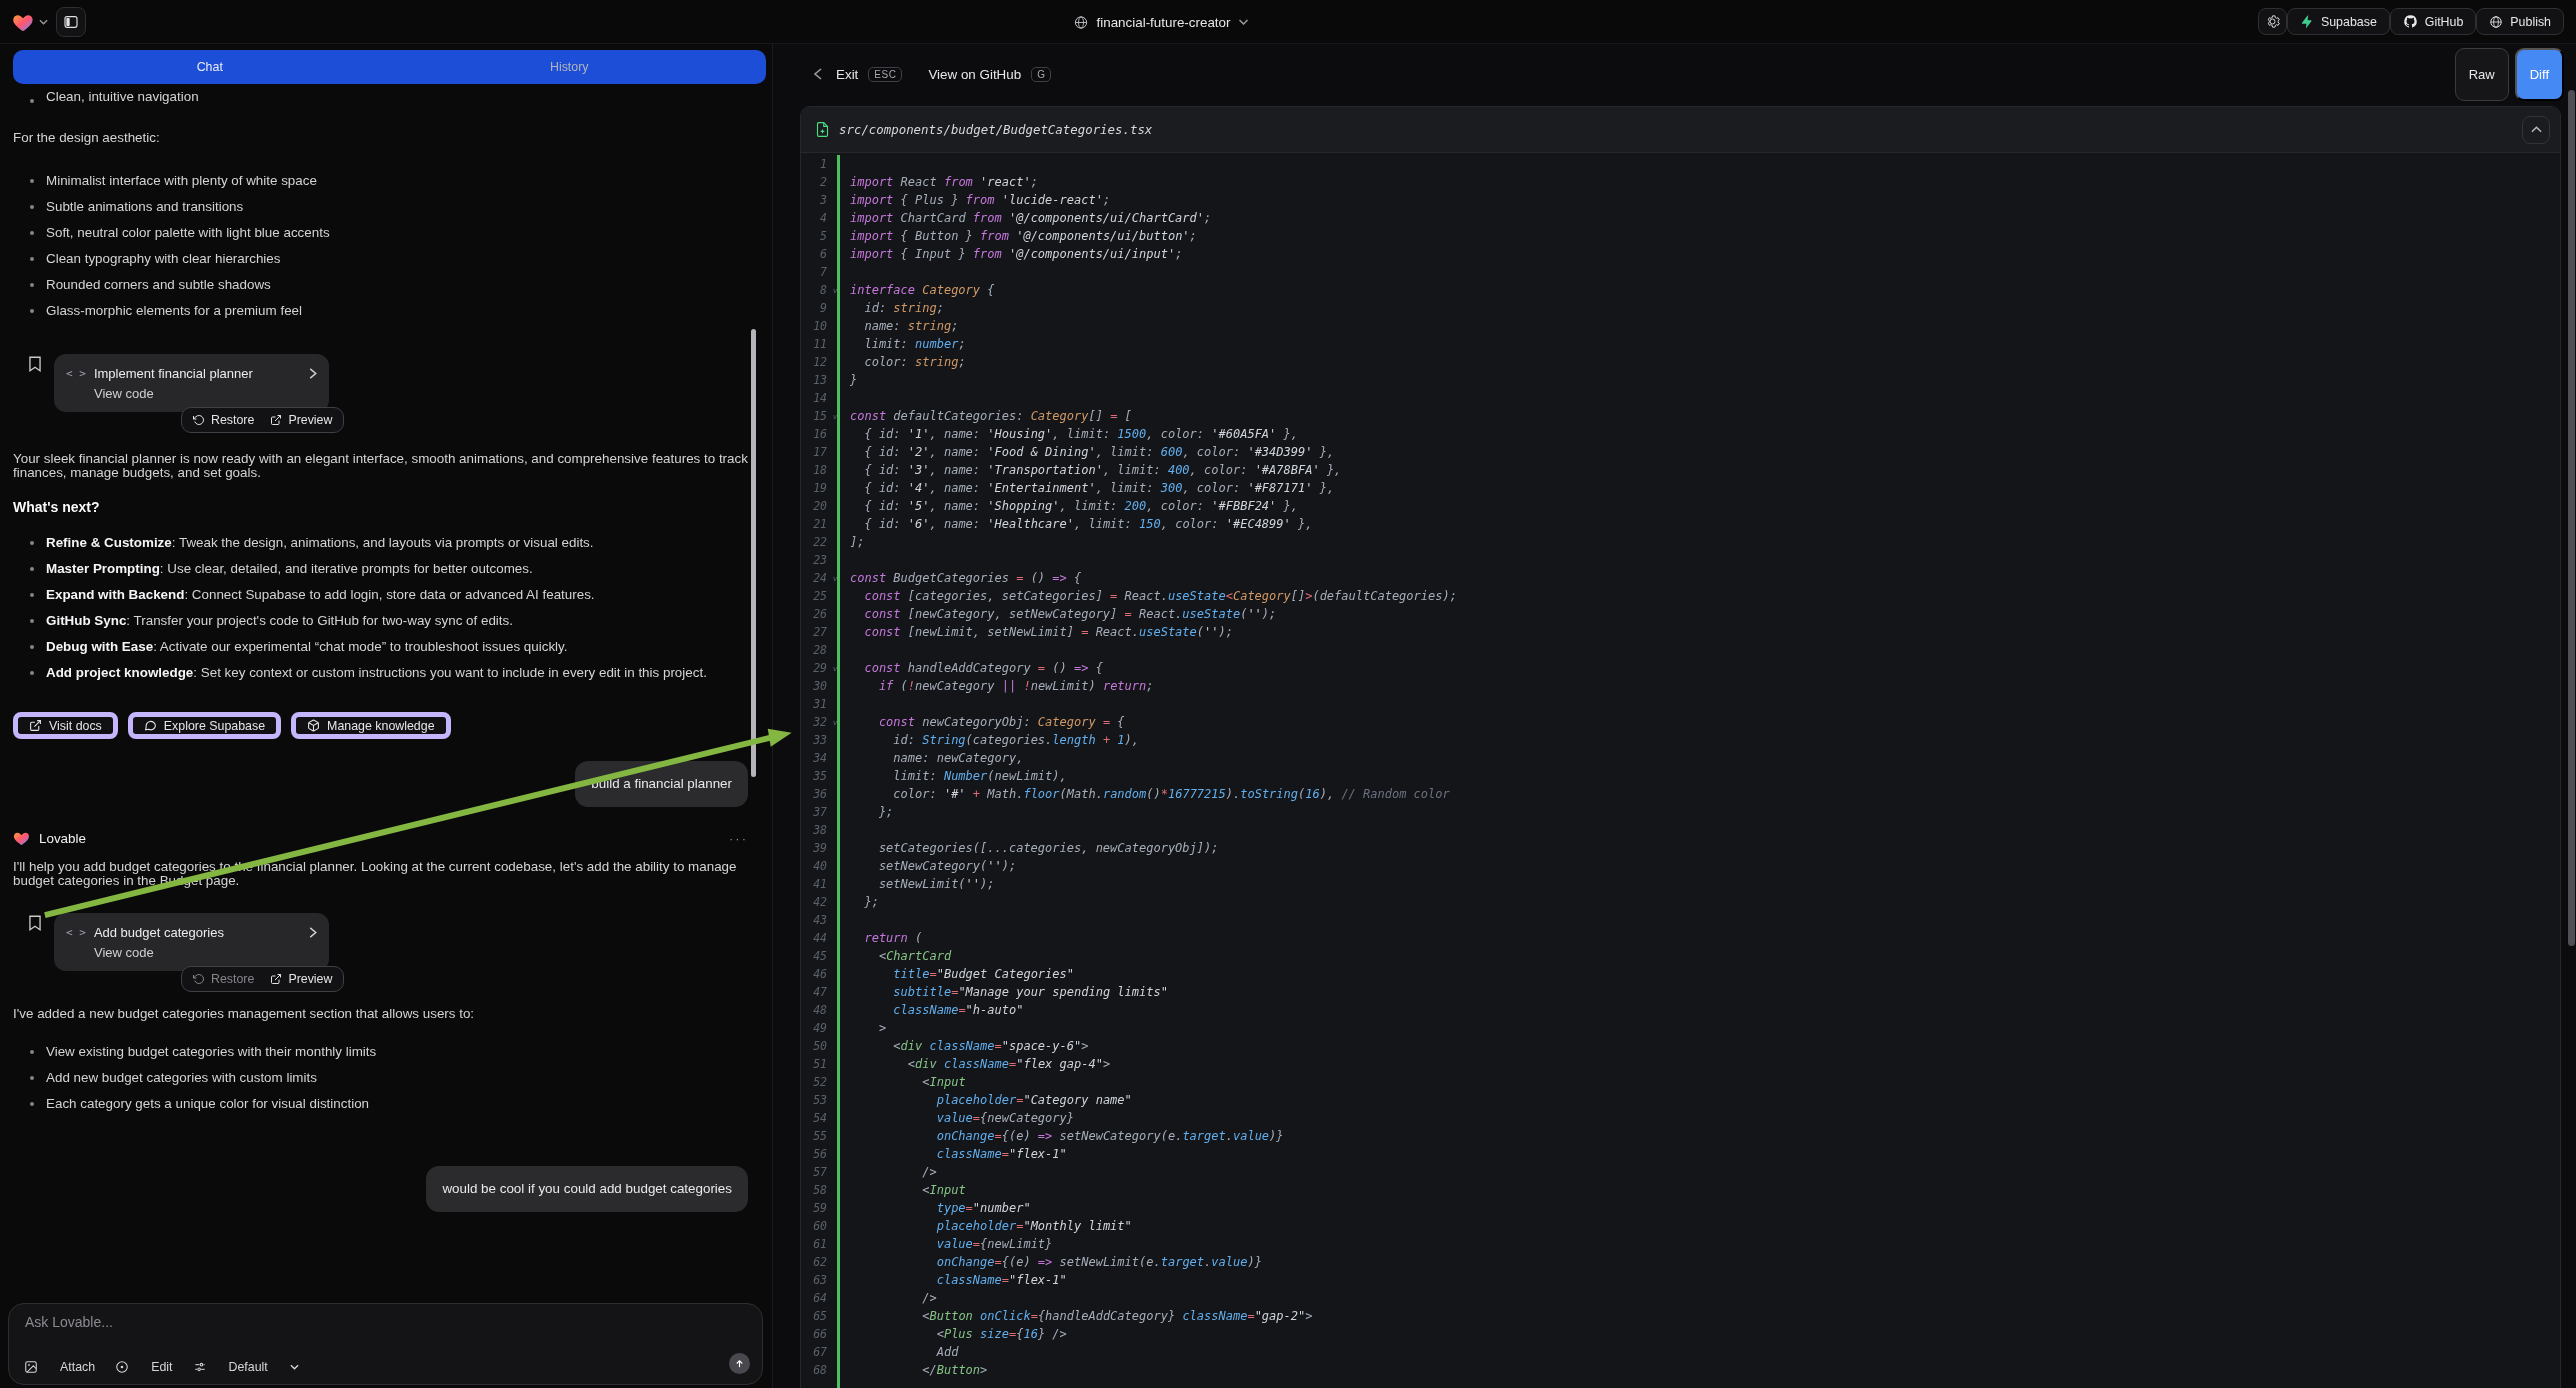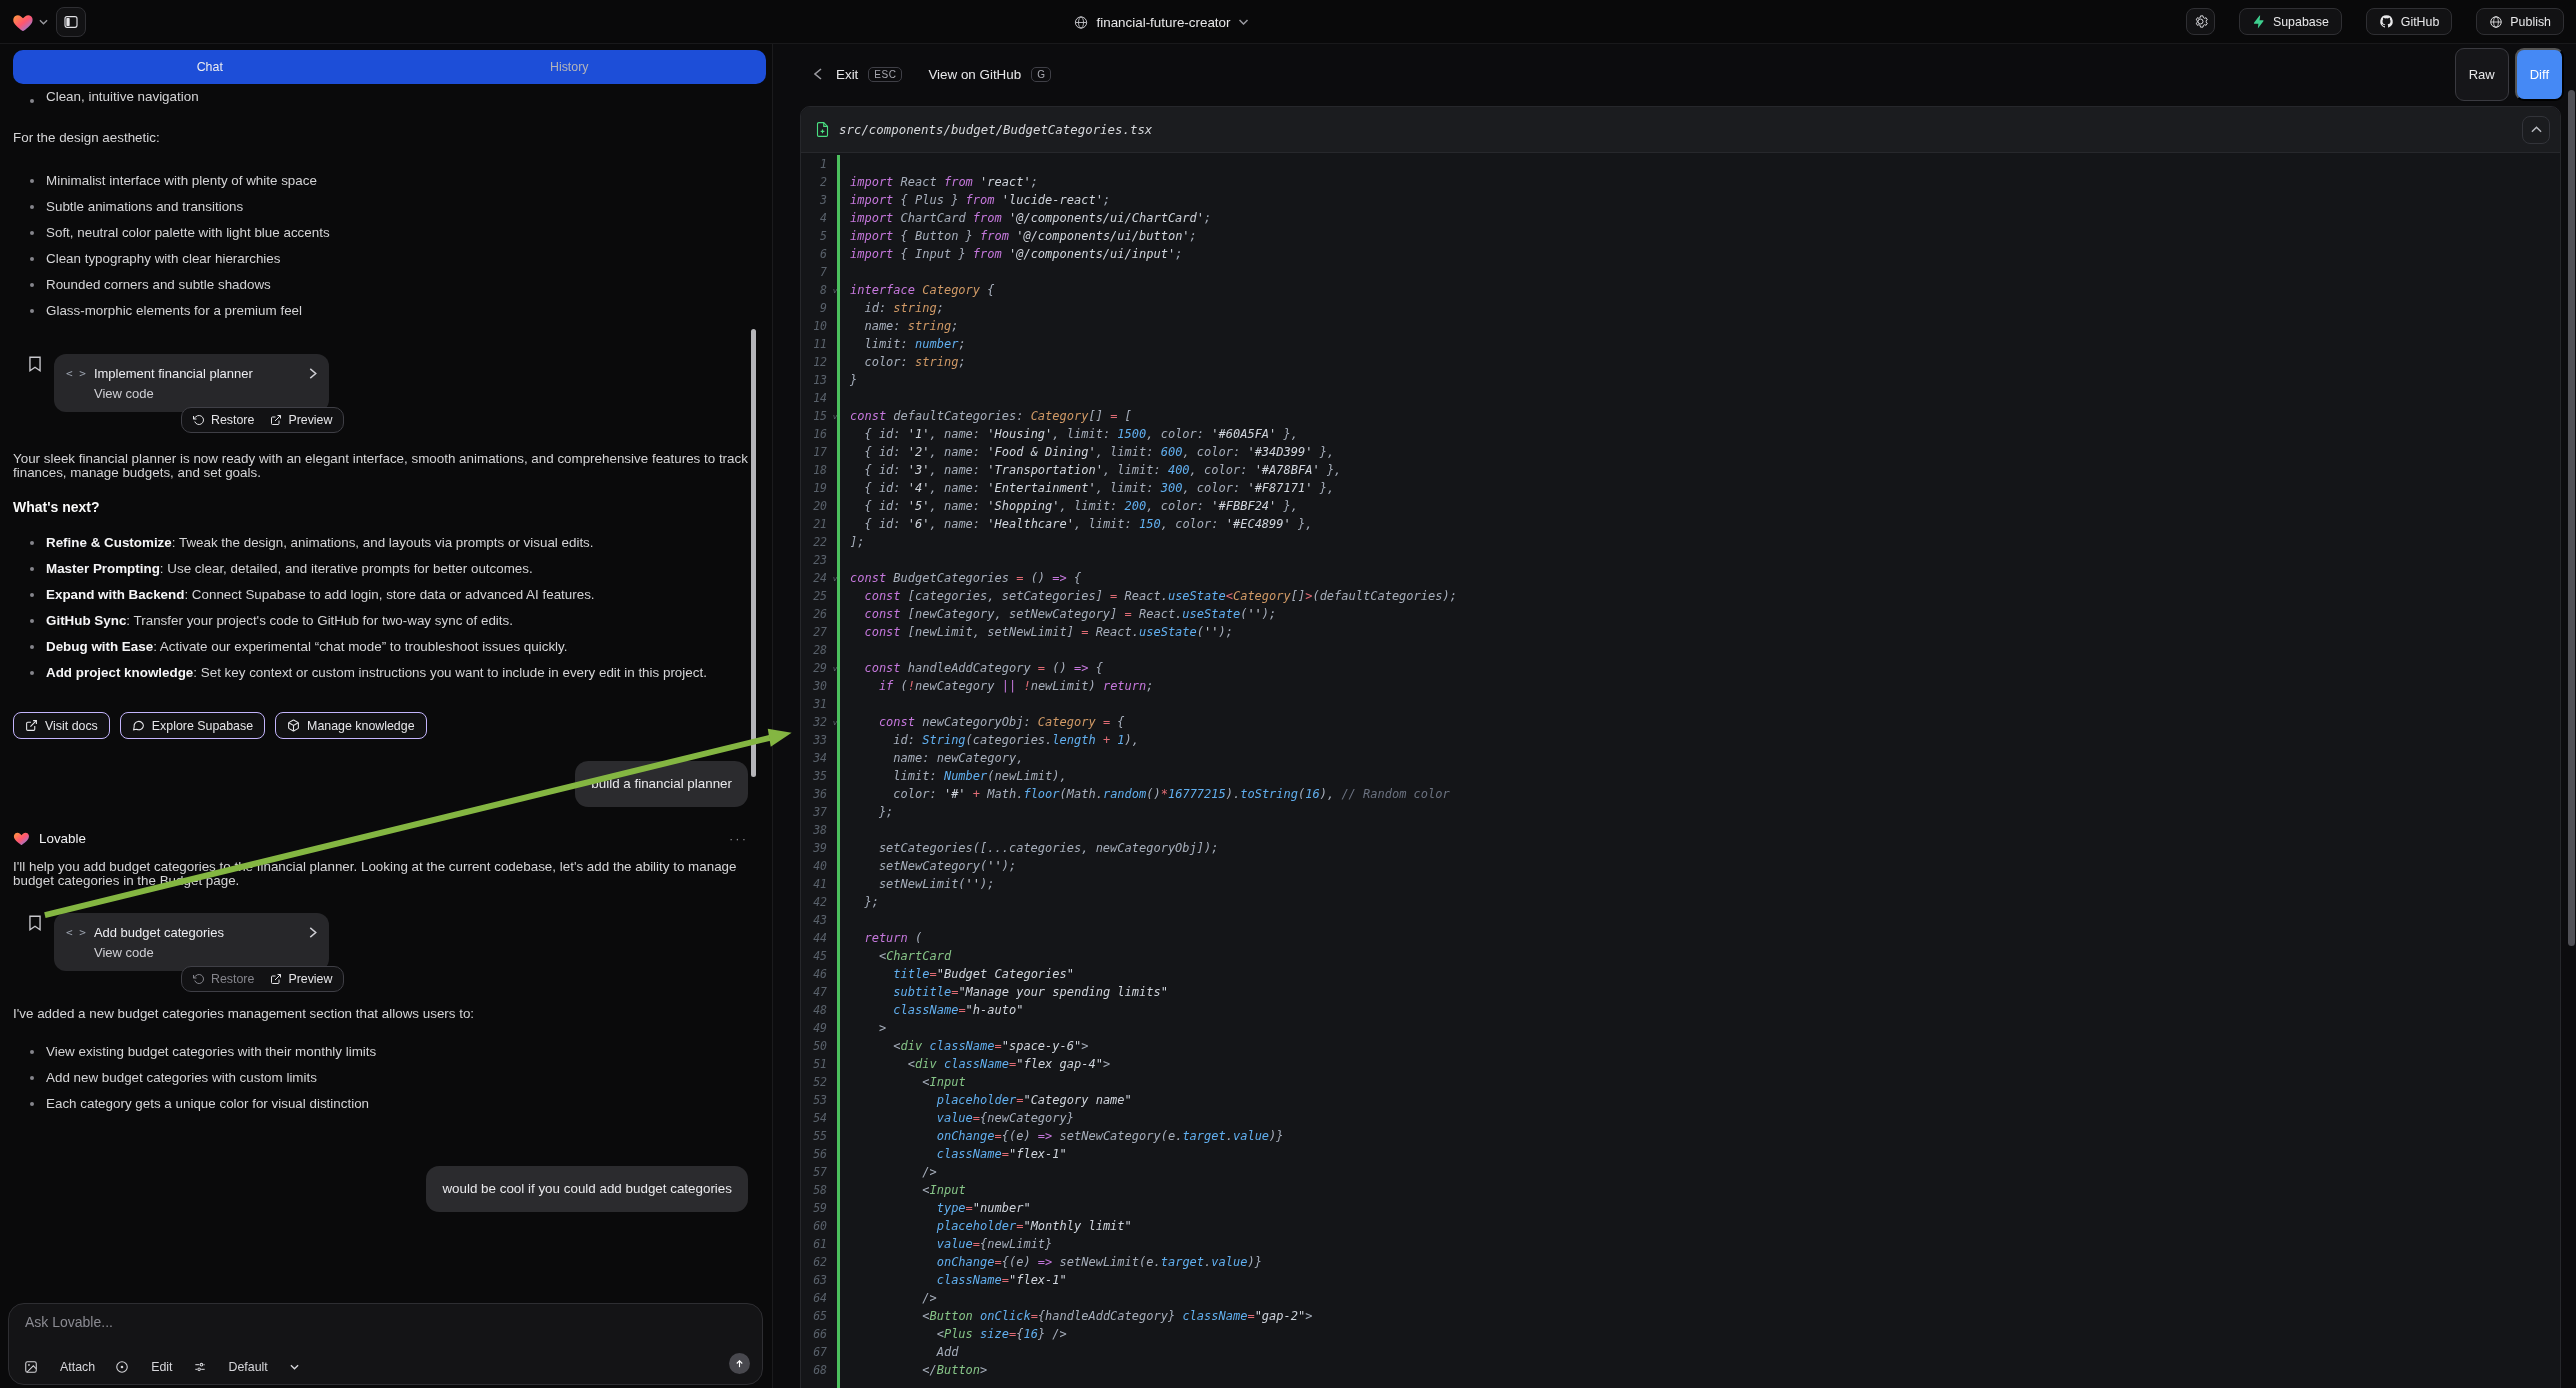--- a/index.html
+++ b/index.html
@@ -9,21 +9,21 @@
 
   
   .topbar { position:relative; height:44px; background:#09090a; border-bottom:1px solid #19191b;
             display:flex; align-items:center; padding:0 12px; }
   .tb-left { display:flex; align-items:center; gap:8px; }
   .logo-btn { display:flex; align-items:center; gap:5px; cursor:pointer; }
   .icon-btn { width:30px; height:30px; border:1px solid #2f2f33; border-radius:8px; background:#121214;
               display:flex; align-items:center; justify-content:center; color:#d8d8dc; }
   .tb-center { position:absolute; left:1161px; top:0; height:44px; transform:translateX(-50%);
                display:flex; align-items:center; gap:8px; color:#e8e8ea; font-size:13.4px; }
-  .tb-right { margin-left:auto; display:flex; align-items:flex-start; gap:24px; }
+  .tb-right { margin-left:auto; display:flex; align-items:flex-start; gap:0; }
   .tb-btn { height:27px; display:flex; align-items:center; gap:7px; padding:0 12px; font-size:12.4px;
             color:#e8e8ea; background:#121214; border:1px solid #2f2f33; border-radius:8px; }
   .tb-btn.sq { width:29px; padding:0; justify-content:center; }
 
   
   .main { display:flex; height:1344px; }
   .left { position:relative; width:773px; height:100%; background:#0a0a0b; border-right:1px solid #1b1b1d; }
   .right { position:relative; flex:1; height:100%; background:#0c0c0e; }
 
   
@@ -50,21 +50,21 @@
              font-size:13px; color:#cfcfd4; }
   .vc-pill { position:absolute; left:127px; bottom:-21px; display:flex; align-items:center; gap:16px;
              background:#121214; border:1px solid #3f3f46; border-radius:10px; padding:5px 11px;
              font-size:12.4px; color:#e4e4e7; white-space:nowrap; z-index:4; }
   .vc-pill .pi { display:flex; align-items:center; gap:6px; }
   .vc-pill .dim { color:#85858c; }
   .bookmark { position:absolute; left:-26px; top:2px; color:#c9c9ce; }
 
   .act-row { display:flex; gap:10px; }
   .act-btn { height:27px; display:flex; align-items:center; gap:7px; padding:0 11px; font-size:12.4px;
-             color:#e6e6ea; background:#111113; border:1px solid #c4b5fd; border-radius:8px; white-space:nowrap; }
+             color:#e6e6ea; background:#111113; border:5px solid #c4b5fd; border-radius:8px; white-space:nowrap; }
 
   .bubble-row { display:flex; justify-content:flex-end; }
   .bubble { background:#2b2b2e; border-radius:13px; padding:13px 16px; font-size:13.4px;
             color:#e9e9ec; line-height:20px; white-space:nowrap; }
   .lov-row { display:flex; align-items:center; gap:9px; height:24px; }
   .lov-name { font-size:13.4px; color:#f2f2f4; }
   .dots { margin-left:auto; color:#8a8a90; font-size:13px; letter-spacing:2px; }
 
   .chat-thumb { position:absolute; left:751px; top:285px; width:5px; height:448px;
                 background:#d4d4d8; border-radius:3px; opacity:.85; z-index:6; }

